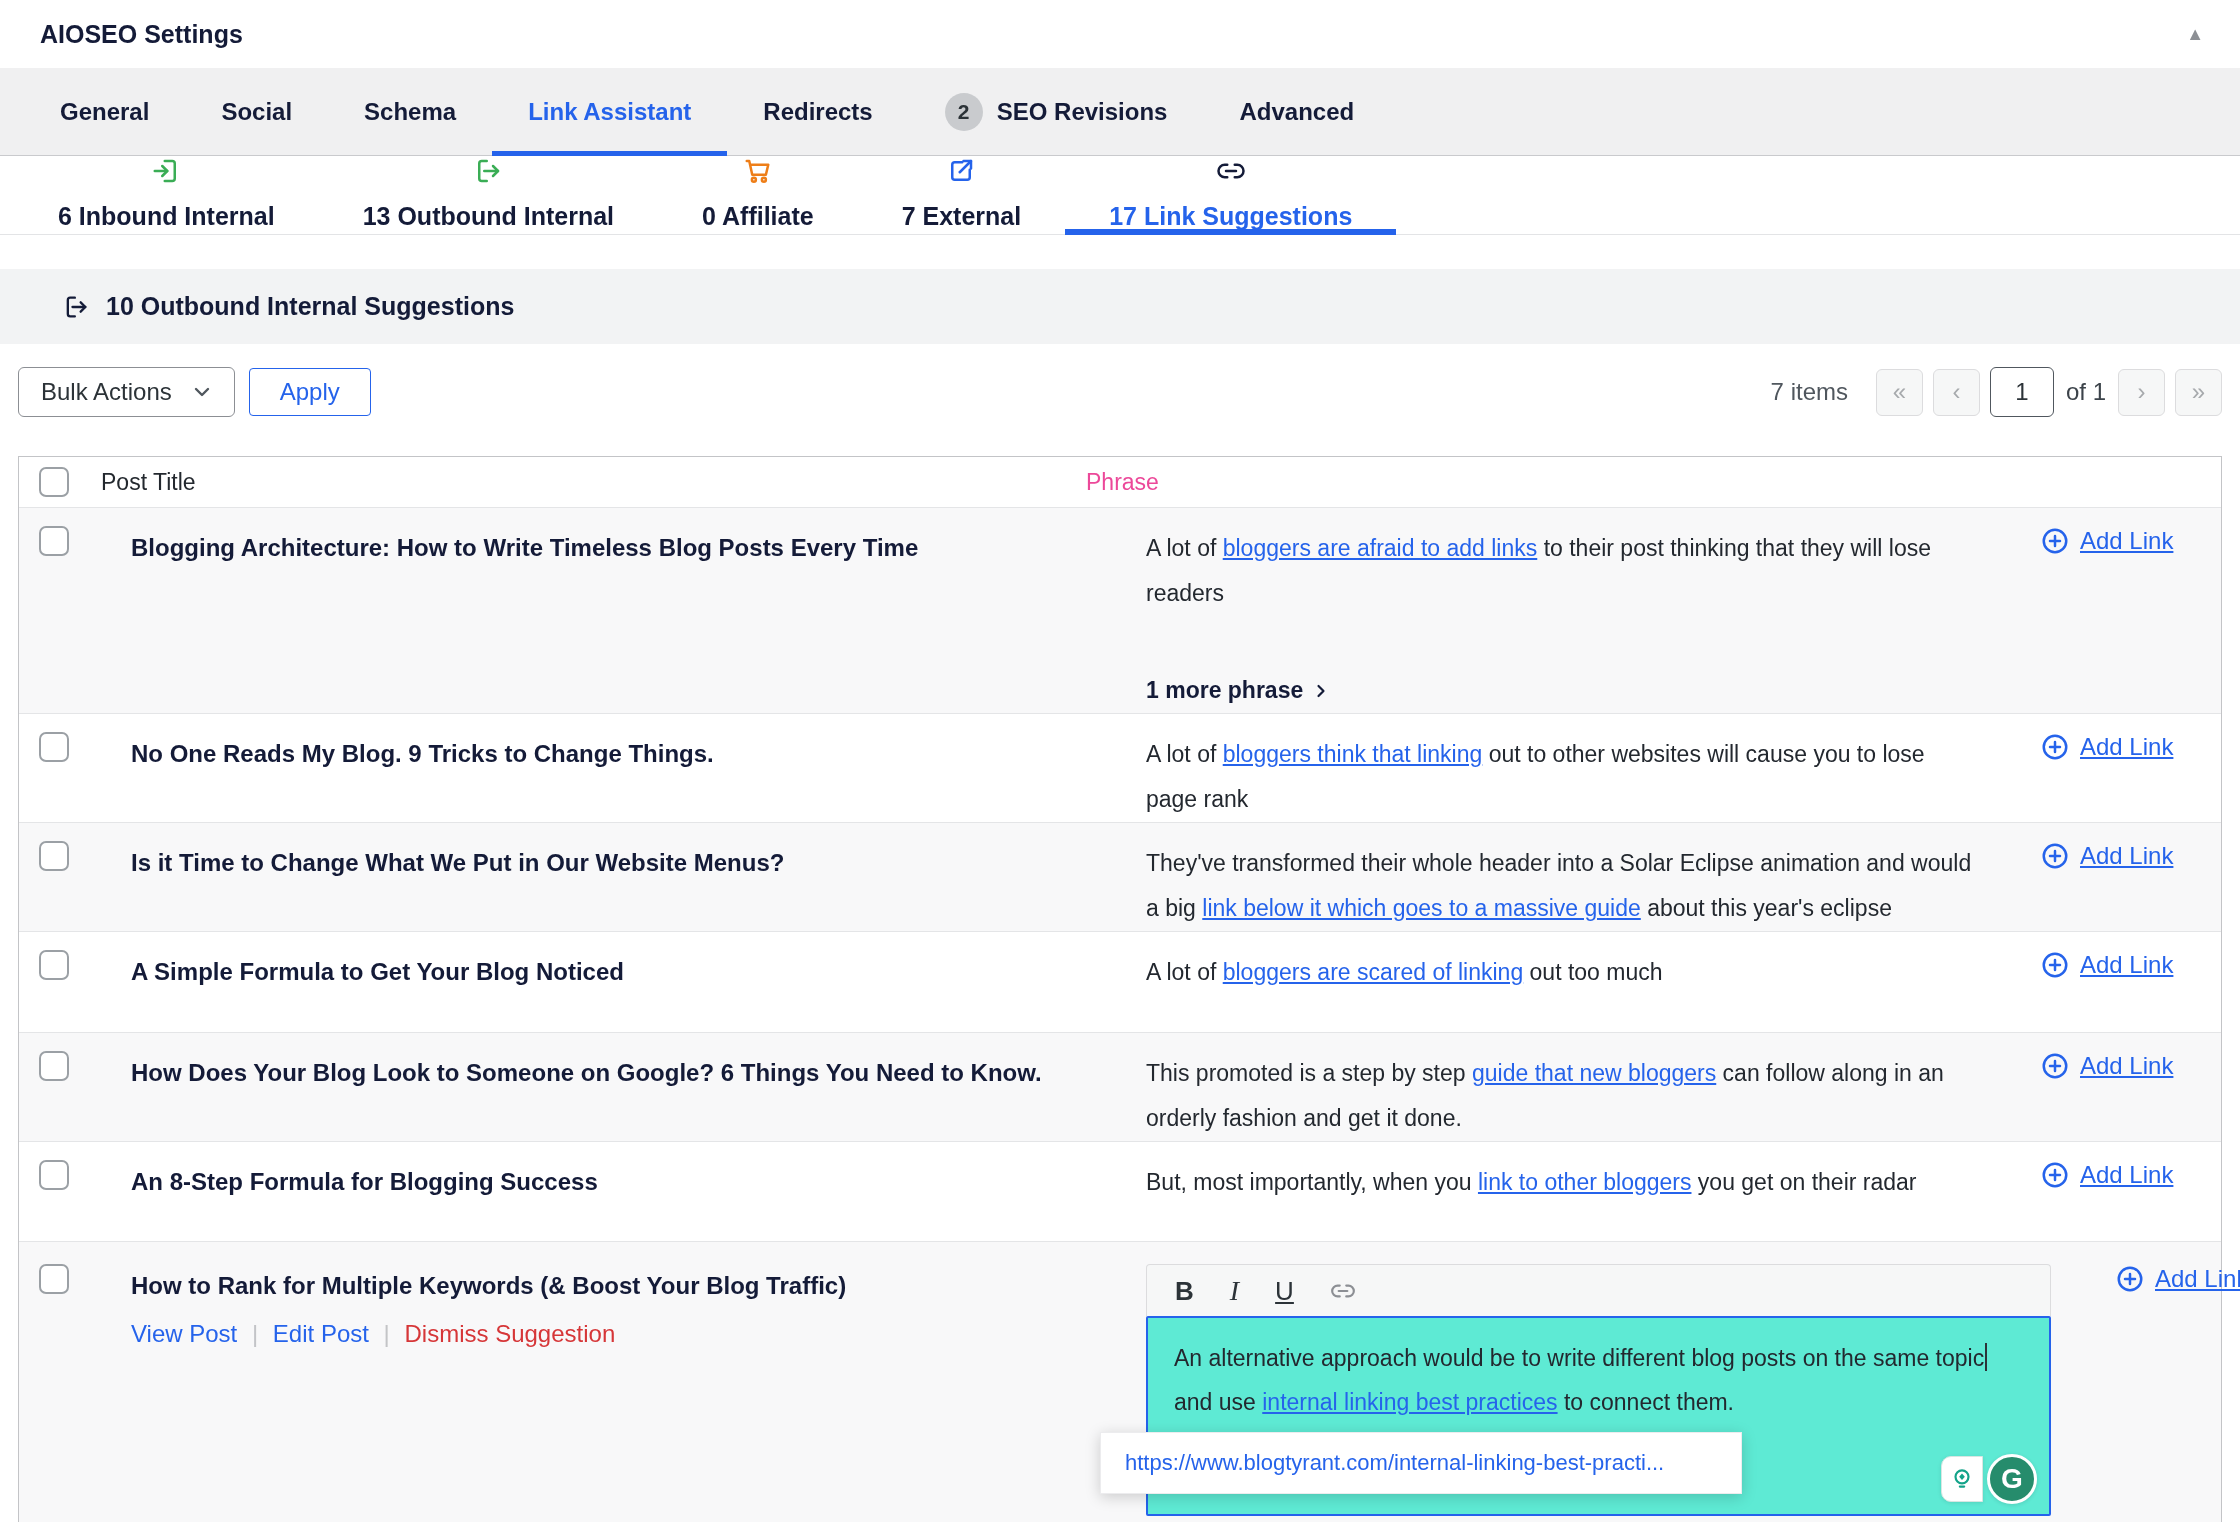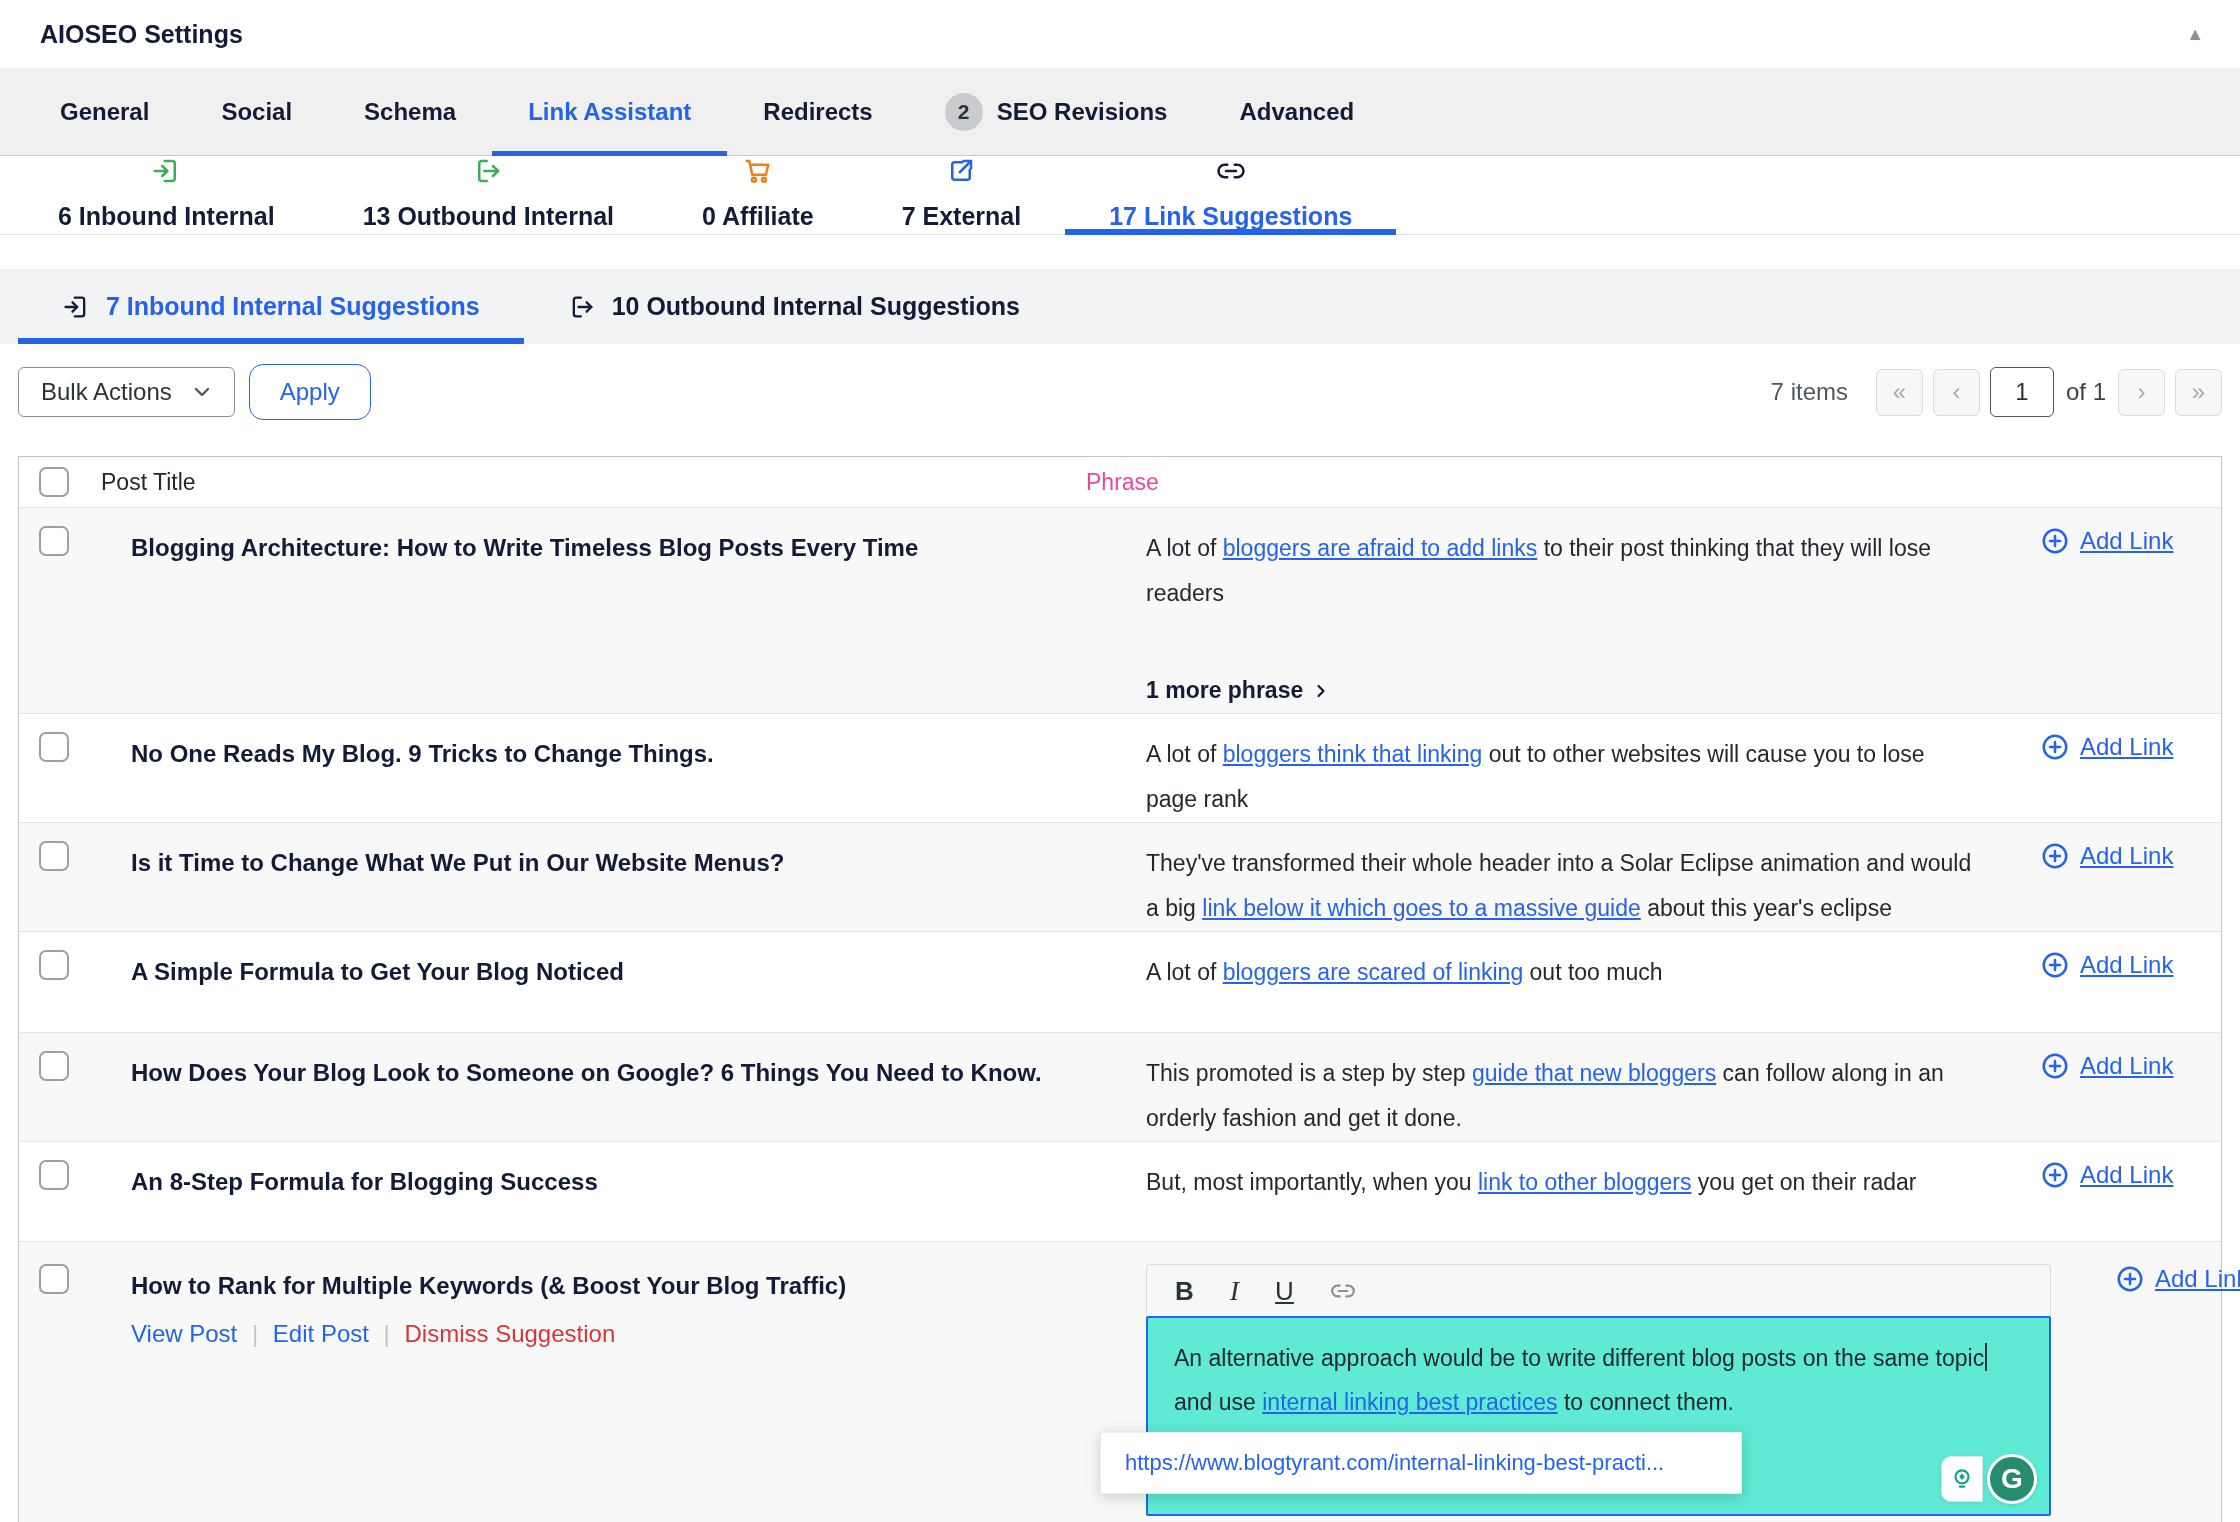--- a/index.html
+++ b/index.html
@@ -27,21 +27,21 @@
   
   .sugg-bar { margin-top:34px; height:75px; background:#f2f3f4; display:flex; align-items:stretch; padding:0 18px; }
   .sugg-tab { position:relative; display:flex; align-items:center; gap:16px; padding:0 44px; font-size:25px; font-weight:700; color:#141b38; cursor:pointer; }
   .sugg-tab.active { color:#2563eb; }
   .sugg-tab.active::after { content:""; position:absolute; left:0; right:0; bottom:0; height:6px; background:#2563eb; }
   .sugg-tab svg { color:#141b38; }
 
   
   .list-toolbar { margin-top:22px; padding:0 18px; display:flex; align-items:center; height:52px; }
   .bulk-select { height:50px; background:#fff; border:1px solid #8c8f94; border-radius:6px; display:flex; align-items:center; gap:18px; padding:0 20px 0 22px; font-size:24px; color:#2c3338; cursor:pointer; }
-  .apply-btn { height:56px; margin-left:14px; background:#fff; border:1px solid #2563eb; border-radius:14px; padding:0 30px; font-size:24px; color:#2563eb; font-family:inherit; cursor:pointer; }
+  .apply-btn { height:48px; margin-left:14px; background:#fff; border:1px solid #2563eb; border-radius:4px; padding:0 30px; font-size:24px; color:#2563eb; font-family:inherit; cursor:pointer; }
   .pagination { margin-left:auto; display:flex; align-items:center; gap:10px; }
   .pg-count { font-size:24px; color:#50575e; margin-right:18px; }
   .pg-btn { width:47px; height:47px; border-radius:6px; background:#f6f7f7; border:1px solid #dcdcde; color:#a7aaad; font-size:24px; display:flex; align-items:center; justify-content:center; cursor:pointer; }
   .pg-input { width:64px; height:50px; border:1px solid #50575e; border-radius:6px; text-align:center; font-size:24px; color:#2c3338; font-family:inherit; background:#fff; }
   .pg-of { font-size:24px; color:#3c434a; margin:0 2px; }
 
   
   .la-table { margin:38px 18px 0 18px; border:1px solid #c3c4c7; background:#fff; }
   .t-row { display:grid; grid-template-columns:64px 985px 1fr 195px; }
   .t-head { height:50px; align-items:center; }
@@ -164,30 +164,20 @@
           <path d="M15 7h2a5 5 0 0 1 0 10h-2"></path>
           <path d="M9 7H7a5 5 0 0 0 0 10h2"></path>
           <path d="M8 12h8"></path>
         </svg>
     </span>
     <span class="subnav-label">17 Link Suggestions</span>
   </div>
 </div>
 
 <div class="sugg-bar">
-  <div class="sugg-tab active">
-    <span>
-      <svg width="28" height="28" viewBox="0 0 24 24" fill="none" stroke="#141b38" stroke-width="2" stroke-linecap="round" stroke-linejoin="round">
-          <path d="M11 4h6a2 2 0 0 1 2 2v12a2 2 0 0 1-2 2h-6"></path>
-          <path d="M3 12h10"></path>
-          <path d="M9 8l4 4-4 4"></path>
-        </svg>
-    </span>
-    <span>7 Inbound Internal Suggestions</span>
-  </div>
   <div class="sugg-tab">
     <span>
       <svg width="28" height="28" viewBox="0 0 24 24" fill="none" stroke="#141b38" stroke-width="2" stroke-linecap="round" stroke-linejoin="round">
           <path d="M11 4H7a2 2 0 0 0-2 2v12a2 2 0 0 0 2 2h4"></path>
           <path d="M9 12h11"></path>
           <path d="M16 8l4 4-4 4"></path>
         </svg>
     </span>
     <span>10 Outbound Internal Suggestions</span>
   </div>

